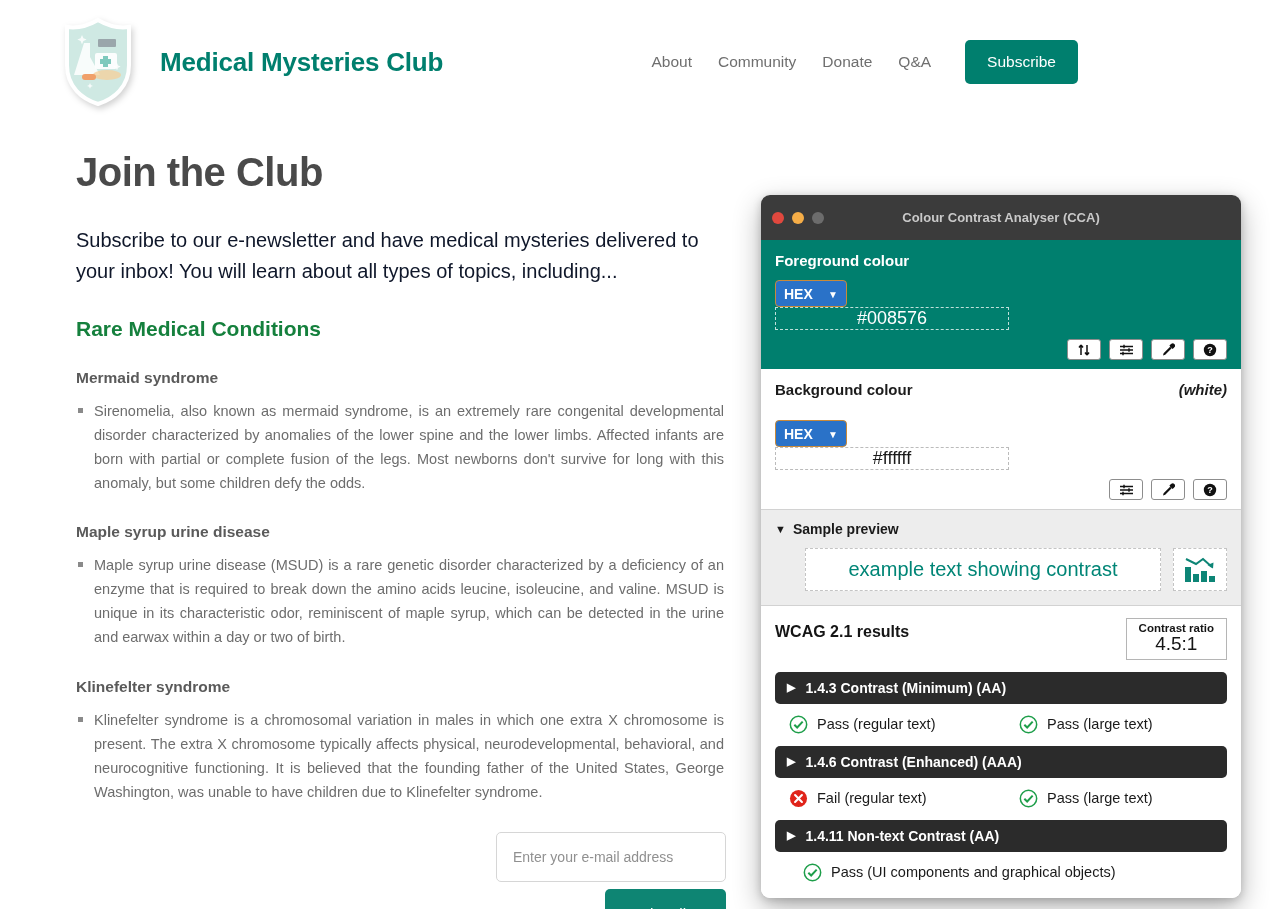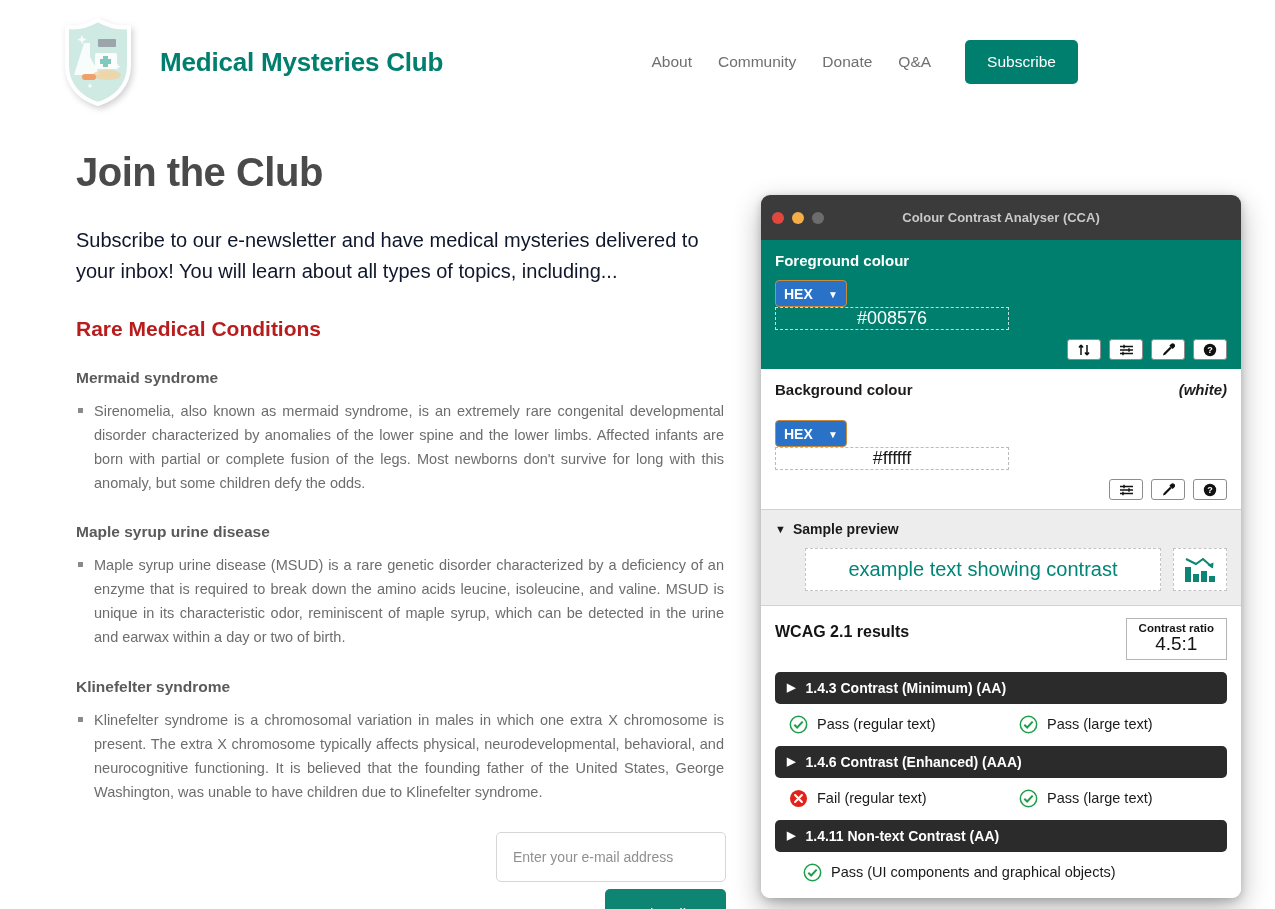--- a/index.html
+++ b/index.html
@@ -38,21 +38,21 @@
   .content { position: absolute; left: 76px; top: 150px; width: 650px; }
   h1.page-title {
     font-size: 40px; font-weight: bold; color: #4a4a4a; letter-spacing: -0.5px;
     margin-bottom: 30px;
   }
   p.intro {
     font-size: 20px; line-height: 1.55; color: #0f172a; width: 625px;
     margin-bottom: 30px;
   }
   h2.section-title {
-    font-size: 21px; font-weight: bold; color: #b91c1c; margin-bottom: 28px;
+    font-size: 21px; font-weight: bold; color: #15803d; margin-bottom: 28px;
   }
   h3.cond-title {
     font-size: 15.5px; font-weight: bold; color: #5a5a5a; margin-bottom: 12px;
   }
   ul.cond-list { list-style: none; margin: 0 0 28px 0; }
   ul.cond-list li {
     position: relative; padding-left: 18px;
     font-size: 14.5px; line-height: 1.66; color: #6d6d6d;
     text-align: justify; width: 648px;
   }

